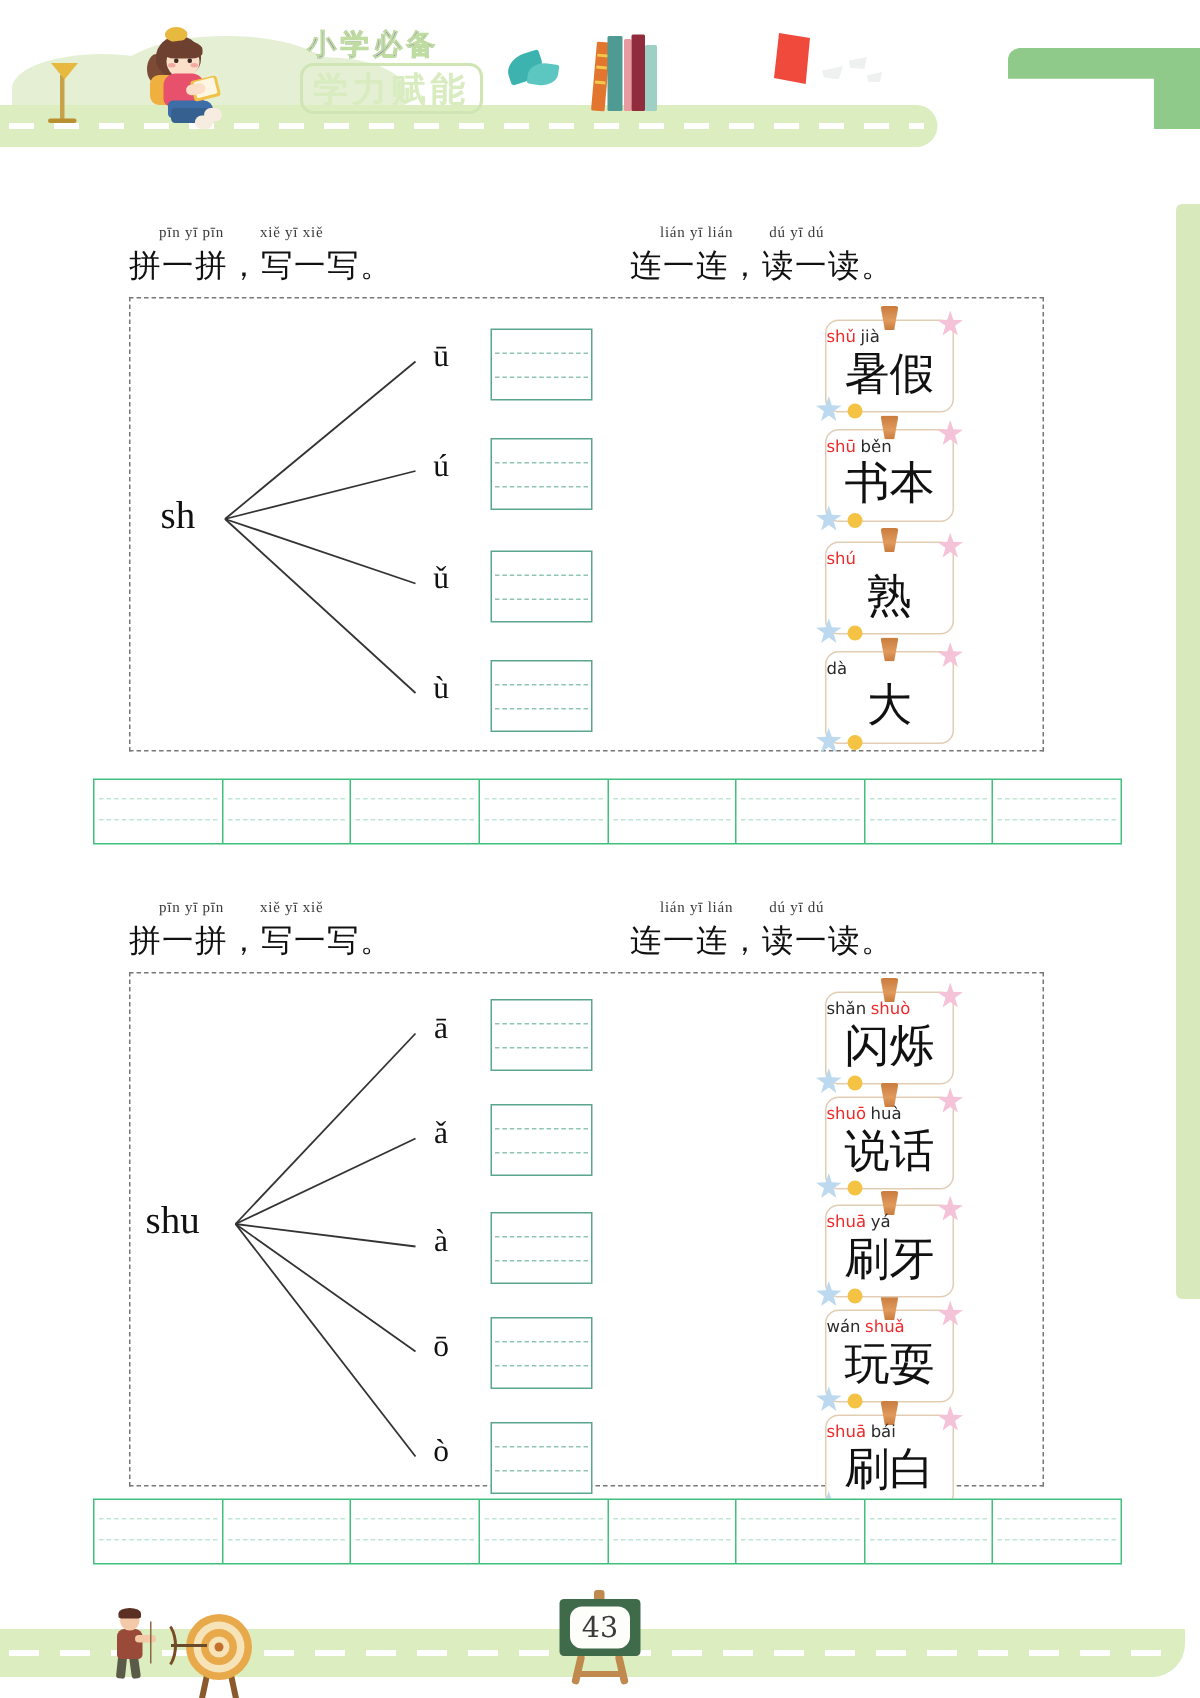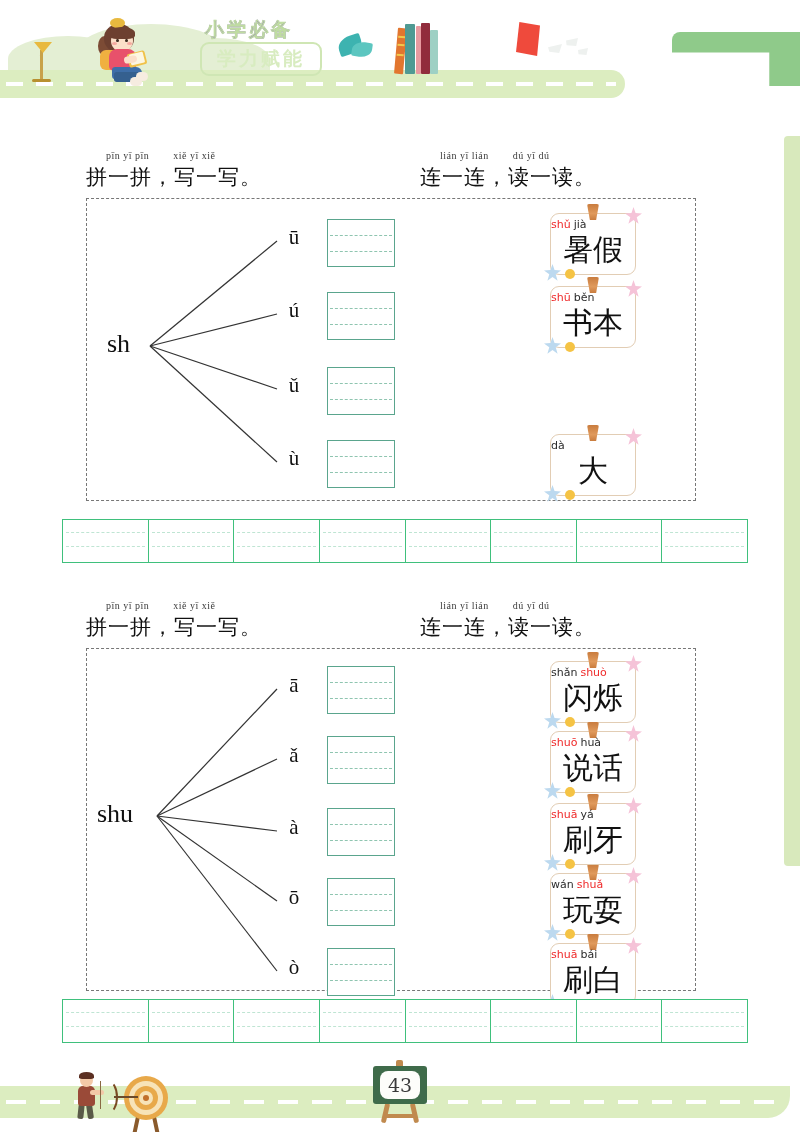--- a/index.html
+++ b/index.html
@@ -111,21 +111,21 @@
   }
   .title-badge {
     position: absolute; left: 200px; top: 42px;
     width: 118px; height: 30px;
     border: 2px solid #cfe6b4;
     border-radius: 9px;
     display: flex; align-items: center; justify-content: center;
   }
   .title-badge span {
     font-family: "DejaVu Sans", sans-serif;
-    font-size: 19px; font-weight: bold; letter-spacing: 3px;
+    font-size: 23px; font-weight: bold; letter-spacing: 3px;
     color: #d8ecc0;
   }
 
   .leaf-a { position: absolute; left: 338px; top: 36px; width: 24px; height: 18px;
       background: #3db3b0; border-radius: 60% 10% 60% 10%; transform: rotate(-18deg); }
   .leaf-b { position: absolute; left: 352px; top: 42px; width: 20px; height: 15px;
       background: #5cc6c0; border-radius: 60% 10% 60% 10%; transform: rotate(8deg); }
 
   .book-stack { position: absolute; left: 396px; top: 22px; width: 44px; height: 52px; }
   .bk { position: absolute; bottom: 0; border-radius: 1px; }
@@ -501,20 +501,30 @@
       <div class="card-clip"></div>
       <div class="star pink"></div>
       <div class="star blue"></div>
       <div class="dot-y"></div>
       <div class="card-pinyin">
         <span class="red">shū</span><span class="sp"></span><span>běn</span>
       </div>
       <div class="card-han">书本</div>
     </div>
 
+    <div class="card" style="left:463px; top:162px;">
+      <div class="card-clip"></div>
+      <div class="star pink"></div>
+      <div class="star blue"></div>
+      <div class="dot-y"></div>
+      <div class="card-pinyin">
+        <span class="red">shú</span>
+      </div>
+      <div class="card-han">熟</div>
+    </div>
 
     <div class="card" style="left:463px; top:235px;">
       <div class="card-clip"></div>
       <div class="star pink"></div>
       <div class="star blue"></div>
       <div class="dot-y"></div>
       <div class="card-pinyin">
         <span>dà</span>
       </div>
       <div class="card-han">大</div>

